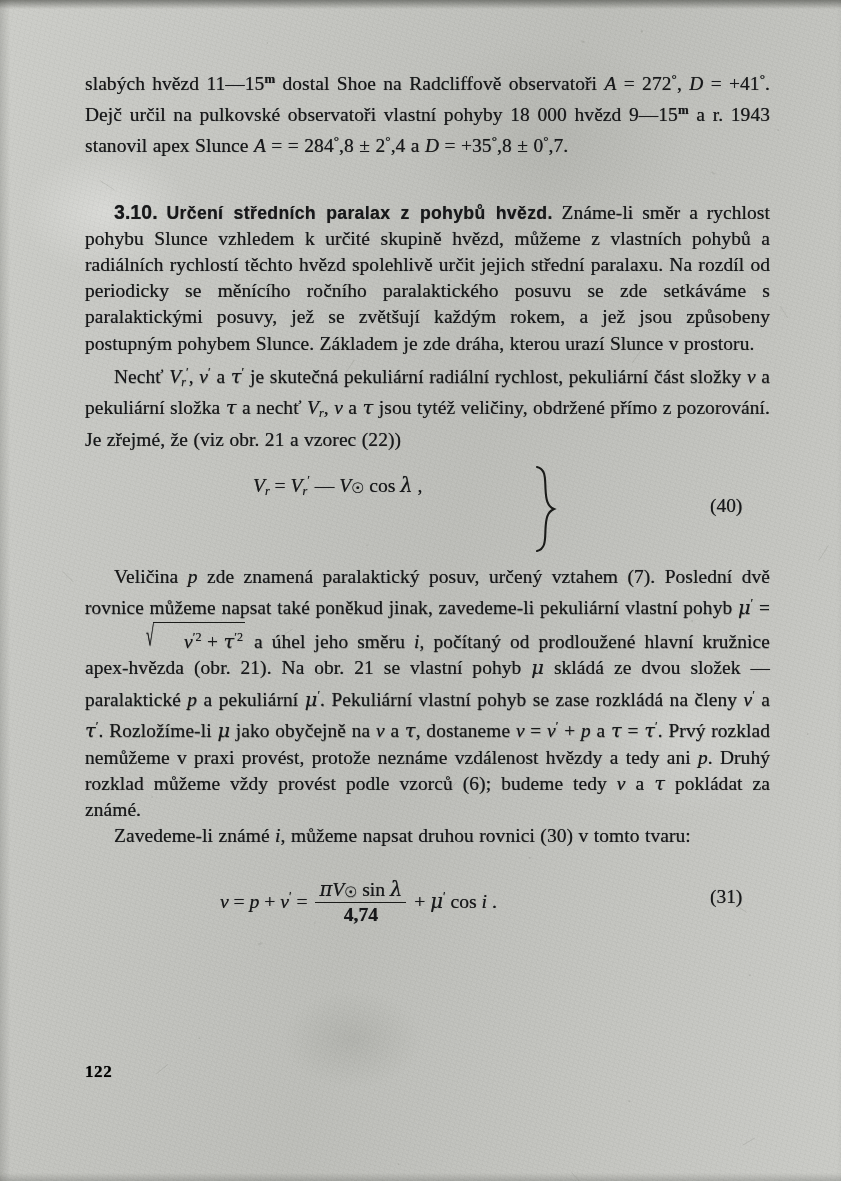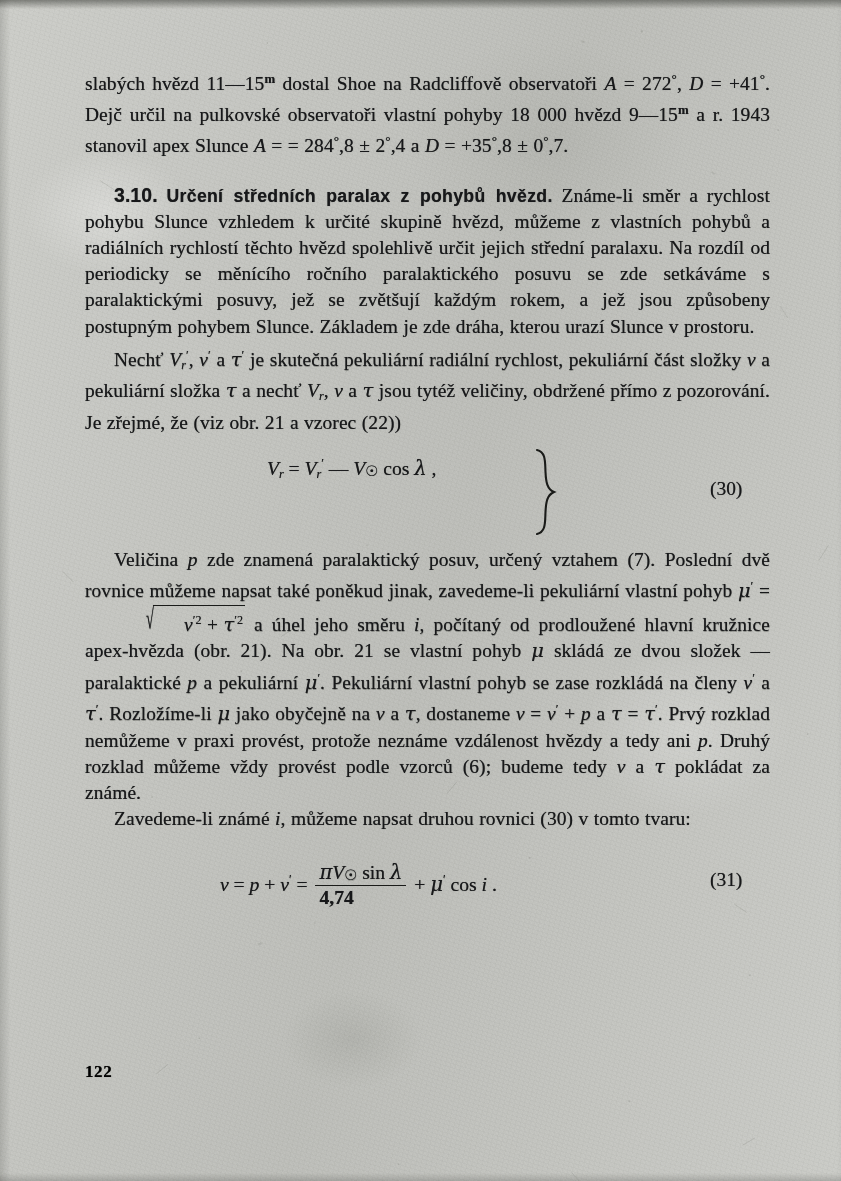--- a/index.html
+++ b/index.html
@@ -100,21 +100,21 @@
   p.body {
     margin: 0;
     font-size: 19.4px;
     line-height: 26.2px;
     text-align: justify;
     text-align-last: left;
     letter-spacing: 0.1px;
     word-spacing: 0.5px;
   }
   p.indent { text-indent: 29px; }
-  p.gap-before { margin-top: 22px; }
+  p.gap-before { margin-top: 39px; }
 
   
   .sec-head {
     font-family: "Liberation Sans", sans-serif;
     font-weight: bold;
     font-size: 17.6px;
     letter-spacing: 0.35px;
     word-spacing: 1.6px;
   }
   .sec-num { font-family: "Liberation Sans", sans-serif; font-weight: bold; }
@@ -168,20 +168,21 @@
   }
   .eqno {
     position: absolute;
     font-size: 19.4px;
   }
 
   
   .frac {
     display: inline-block;
     vertical-align: middle;
+    text-align: center;
     margin: 0 3px;
     position: relative;
     top: -1px;
   }
   .frac .num { display: block; padding: 0 4px 1px 4px; line-height: 1.08; }
   .frac .den {
     display: block;
     border-top: 1.5px solid #1a1b19;
     padding: 1px 4px 0 4px;
     line-height: 1.12;
@@ -259,32 +260,32 @@
   <div id="text-block" class="ink">
 
     <p class="body"><span>slabých hvězd 11</span><span>—</span><span>15</span><sup class="sup-m">m</sup><span> dostal Shoe na Radcliffově observatoři </span><span class="mi">A</span><span> = 272</span><sup class="mdeg">°</sup><span>, </span><span class="mi">D</span><span> = +41</span><sup class="mdeg">°</sup><span>. Dejč určil na pulkovské observatoři vlastní pohyby 18 000 hvězd 9</span><span>—</span><span>15</span><sup class="sup-m">m</sup><span> a r. 1943 stanovil apex Slunce </span><span class="mi">A</span><span> = = 284</span><sup class="mdeg">°</sup><span>,8 ± 2</span><sup class="mdeg">°</sup><span>,4 a </span><span class="mi">D</span><span> = +35</span><sup class="mdeg">°</sup><span>,8 ± 0</span><sup class="mdeg">°</sup><span>,7.</span></p>
 
 
     <p class="body indent gap-before"><span class="sec-num">3.10.</span> <span class="sec-head">Určení středních paralax z pohybů hvězd.</span> <span>Známe-li směr a rychlost pohybu Slunce vzhledem k určité skupině hvězd, můžeme z vlastních pohybů a radiálních rychlostí těchto hvězd spolehlivě určit jejich střední paralaxu. Na rozdíl od periodicky se měnícího ročního paralaktického posuvu se zde setkáváme s paralaktickými posuvy, jež se zvětšují každým rokem, a jež jsou způsobeny postupným pohybem Slunce. Základem je zde dráha, kterou urazí Slunce v prostoru.</span></p>
 
     <p class="body indent" style="margin-top:2px;"><span>Nechť </span><span class="mi">V</span><sub class="msub">r</sub><sup class="msup">′</sup><span>, </span><span class="mi">v</span><sup class="msup">′</sup><span> a </span><span class="mgr">τ</span><sup class="msup">′</sup><span> je skutečná pekuliární radiální rychlost, pekuliární část složky </span><span class="mi">v</span><span> a pekuliární složka </span><span class="mgr">τ</span><span> a nechť </span><span class="mi">V</span><sub class="msub">r</sub><span>, </span><span class="mi">v</span><span> a </span><span class="mgr">τ</span><span> jsou tytéž veličiny, obdržené přímo z pozorování. Je zřejmé, že (viz obr. 21 a vzorec (22))</span></p>
 
     <div class="eqwrap" style="height:92px; margin-top:10px;">
-      <div class="eq-rows" style="left:182px; top:4px;">
+      <div class="eq-rows" style="left:168px; top:4px;">
 
         <div class="eq-row"><span class="mi">V</span><sub class="msub">r</sub><span> = </span><span class="mi">V</span><sub class="msub">r</sub><sup class="msup">′</sup><span> — </span><span class="mi">V</span><span class="sun">☉</span><span class="mup"> cos </span><span class="mgr">λ</span><span> ,</span></div>
 
 
       </div>
 
       <svg class="brace" style="left:449px; top:2px;" width="26" height="88" viewBox="0 0 26 88">
         <path d="M3 2 C12 4 11 14 11.5 24 C12 34 13 41 20 44 C13 47 12 54 11.5 64 C11 74 12 84 3 86" fill="none" stroke="#1a1b19" stroke-width="2.1" stroke-linecap="round"></path>
       </svg>
 
-      <div class="eqno" style="left:625px; top:32px;">(30)</div>
+      <div class="eqno" style="left:625px; top:32px;">(40)</div>
     </div>
 
     <p class="body indent" style="margin-top:9px;"><span>Veličina </span><span class="mi">p</span><span> zde znamená paralaktický posuv, určený vztahem (7). Poslední dvě rovnice můžeme napsat také poněkud jinak, zavedeme-li pekuliární vlastní pohyb </span><span class="mgr">μ</span><sup class="msup">′</sup><span> = </span><span class="sqrt"><span class="radical">√</span><span class="rad-body"><span class="mi">v</span><sup class="msup">′2</sup><span> + </span><span class="mgr">τ</span><sup class="msup">′2</sup></span></span><span> a úhel jeho směru </span><span class="mi">i</span><span>, počítaný od prodloužené hlavní kružnice apex-hvězda (obr. 21). Na obr. 21 se vlastní pohyb </span><span class="mgr">μ</span><span> skládá ze dvou složek — paralaktické </span><span class="mi">p</span><span> a pekuliární </span><span class="mgr">μ</span><sup class="msup">′</sup><span>. Pekuliární vlastní pohyb se zase rozkládá na členy </span><span class="mi">v</span><sup class="msup">′</sup><span> a </span><span class="mgr">τ</span><sup class="msup">′</sup><span>. Rozložíme-li </span><span class="mgr">μ</span><span> jako obyčejně na </span><span class="mi">v</span><span> a </span><span class="mgr">τ</span><span>, dostaneme </span><span class="mi">v</span><span> = </span><span class="mi">v</span><sup class="msup">′</sup><span> + </span><span class="mi">p</span><span> a </span><span class="mgr">τ</span><span> = </span><span class="mgr">τ</span><sup class="msup">′</sup><span>. Prvý rozklad nemůžeme v praxi provést, protože neznáme vzdálenost hvězdy a tedy ani </span><span class="mi">p</span><span>. Druhý rozklad můžeme vždy provést podle vzorců (6); budeme tedy </span><span class="mi">v</span><span> a </span><span class="mgr">τ</span><span> pokládat za známé.</span></p>
 
     <p class="body indent"><span>Zavedeme-li známé </span><span class="mi">i</span><span>, můžeme napsat druhou rovnici (30) v tomto tvaru:</span></p>
 
     <div class="eqwrap" style="height:62px; margin-top:18px;">
       <div class="eq-rows" style="left:135px; top:12px;">
         <div class="eq-row" style="line-height:30px;"><span class="mi">v</span><span> = </span><span class="mi">p</span><span> + </span><span class="mi">v</span><sup class="msup">′</sup><span> = </span><span class="frac"><span class="num"><span class="mgr">π</span><span class="mi">V</span><span class="sun">☉</span><span class="mup"> sin </span><span class="mgr">λ</span></span><span class="den">4,74</span></span><span> + </span><span class="mgr">μ</span><sup class="msup">′</sup><span class="mup"> cos </span><span class="mi">i</span><span> .</span></div>
       </div>

